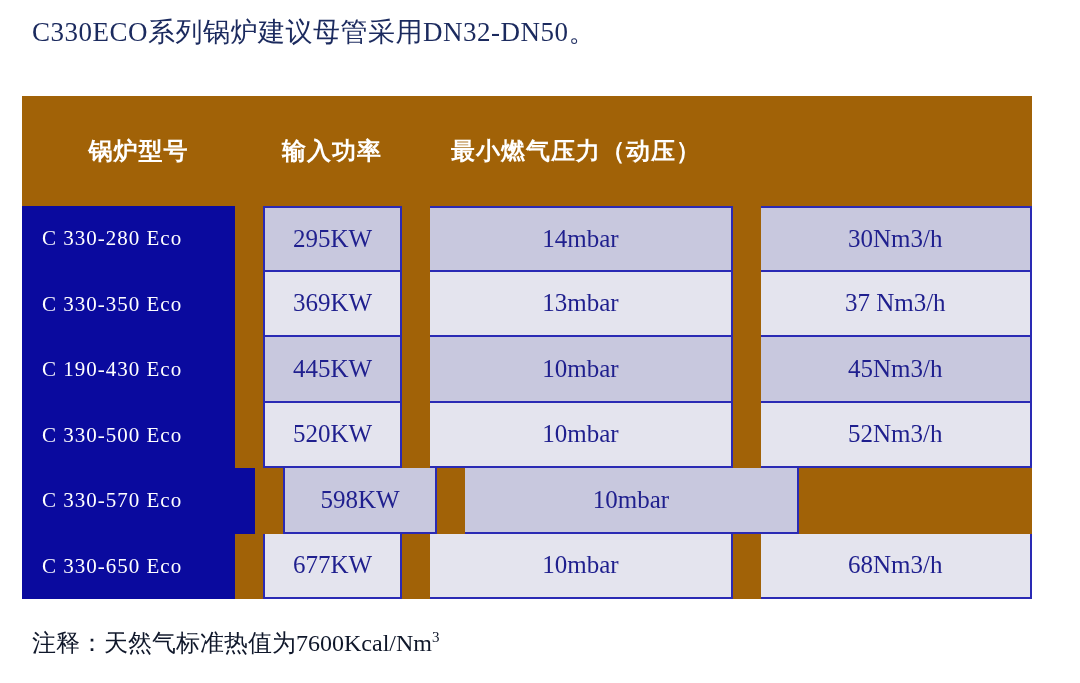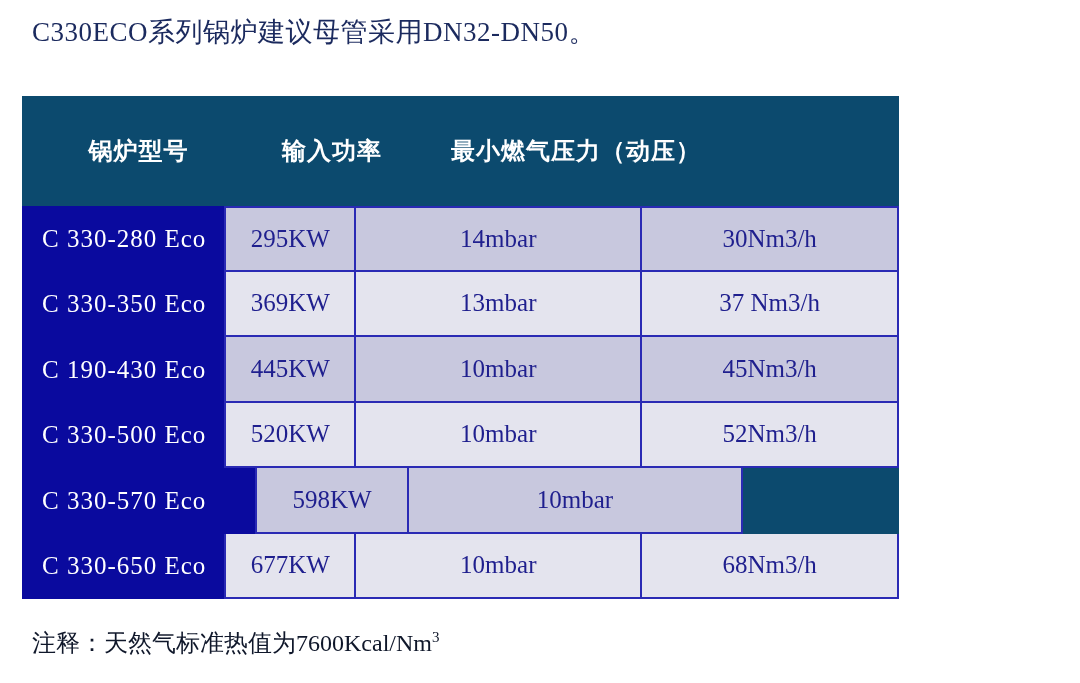--- a/index.html
+++ b/index.html
@@ -26,23 +26,23 @@
     color: #1b2a5e;
     letter-spacing: 0.5px;
     white-space: nowrap;
   }
 
   
   .spec-table {
     position: absolute;
     left: 22px;
     top: 96px;
-    width: 877px;
+    width: 1010px;
     height: 503px;
-    background: #0c4a6e;
+    background: #a16207;
     box-sizing: border-box;
   }
 
   
   .table-header {
     position: absolute;
     left: 0;
     top: 0;
     width: 100%;
     height: 110px;
@@ -84,21 +84,21 @@
     justify-content: center;
     font-family: "Liberation Serif", "DejaVu Serif", serif;
     font-size: 25px;
     color: #1f1f8e;
     white-space: nowrap;
   }
   .cell-model {
     width: 233px;
     background: #0a0a9e;
     color: #ffffff;
-    font-size: 25px;
+    font-size: 21px;
     letter-spacing: 1px;
     justify-content: flex-start;
     padding-left: 20px;
   }
   .cell-power    { width: 154px; }
   .cell-pressure { width: 334px; }
   .cell-flow     { width: 300px; }
 
   
   .row.shade-dark  .cell-power,
@@ -107,20 +107,21 @@
   .row.shade-light .cell-power,
   .row.shade-light .cell-pressure,
   .row.shade-light .cell-flow  { background: #e4e4ee; }
 
   
   .row .cell-power,
   .row .cell-pressure,
   .row .cell-flow {
     border-right: 2px solid #2a2ab4;
     border-bottom: 2px solid #2a2ab4;
+    margin-left: 28px;
   }
   .row .cell-power { border-left: 2px solid #2a2ab4; }
   .row:first-child .cell-power,
   .row:first-child .cell-pressure,
   .row:first-child .cell-flow { border-top: 2px solid #2a2ab4; }
 
   
   .footnote {
     position: absolute;
     left: 32px;

